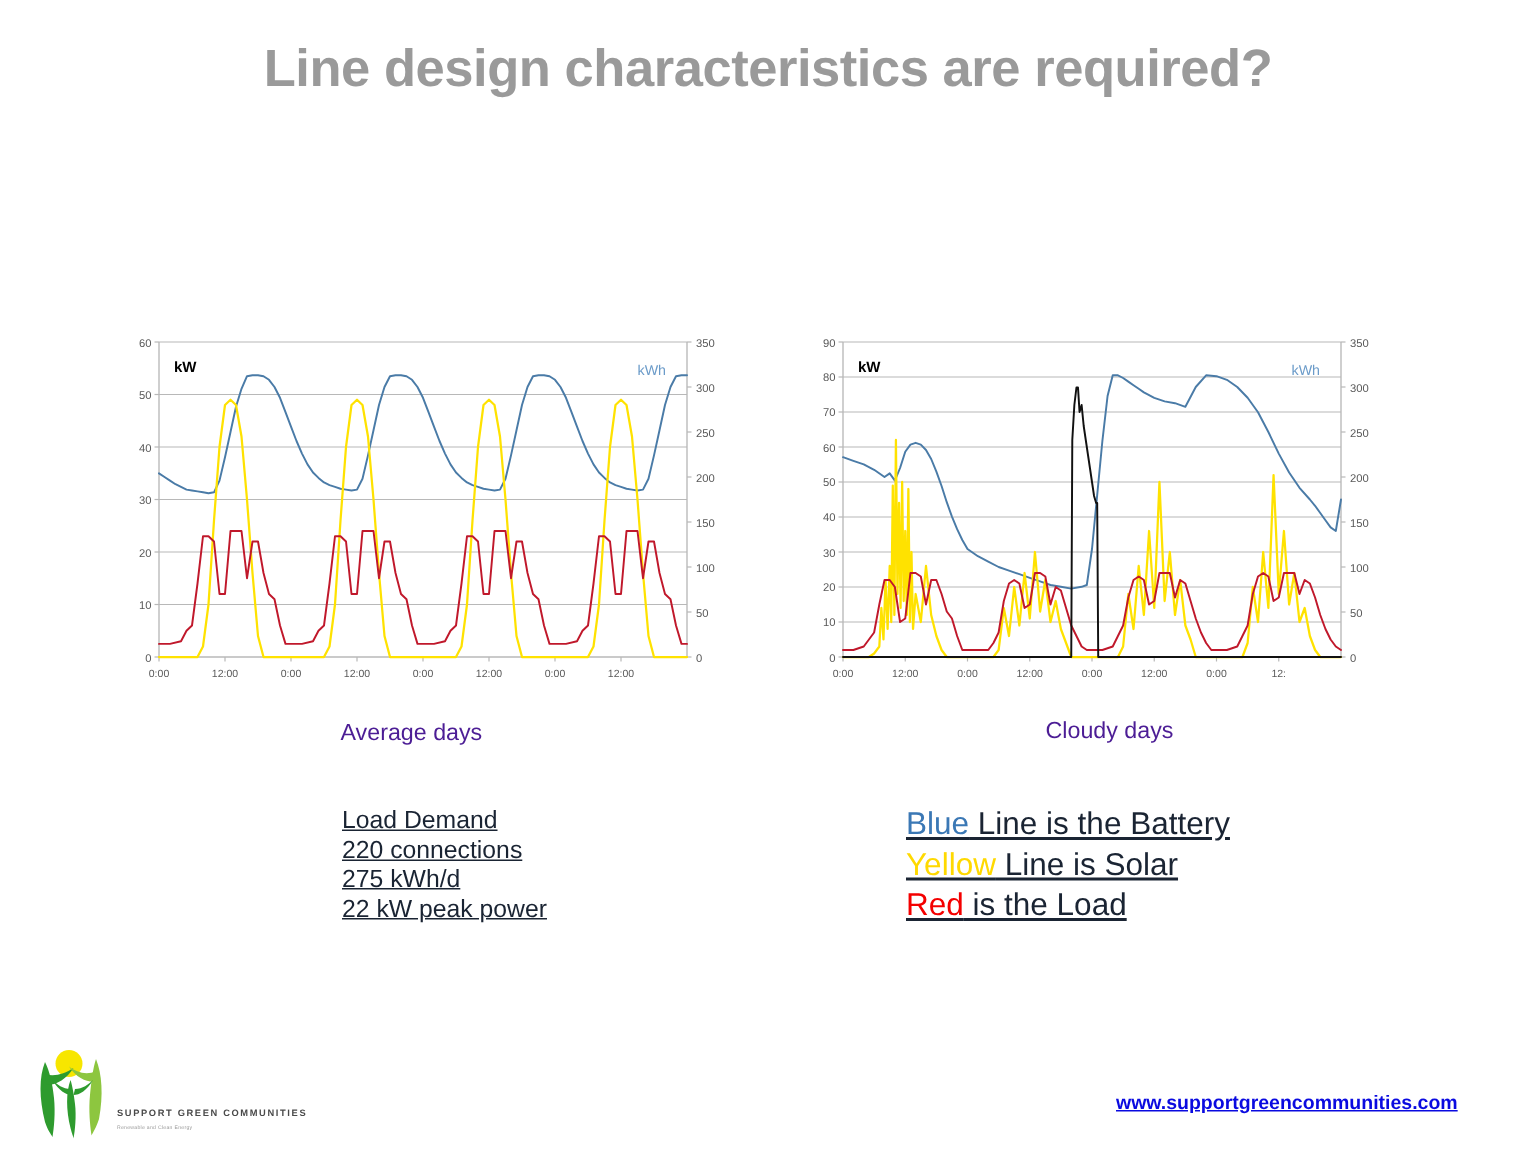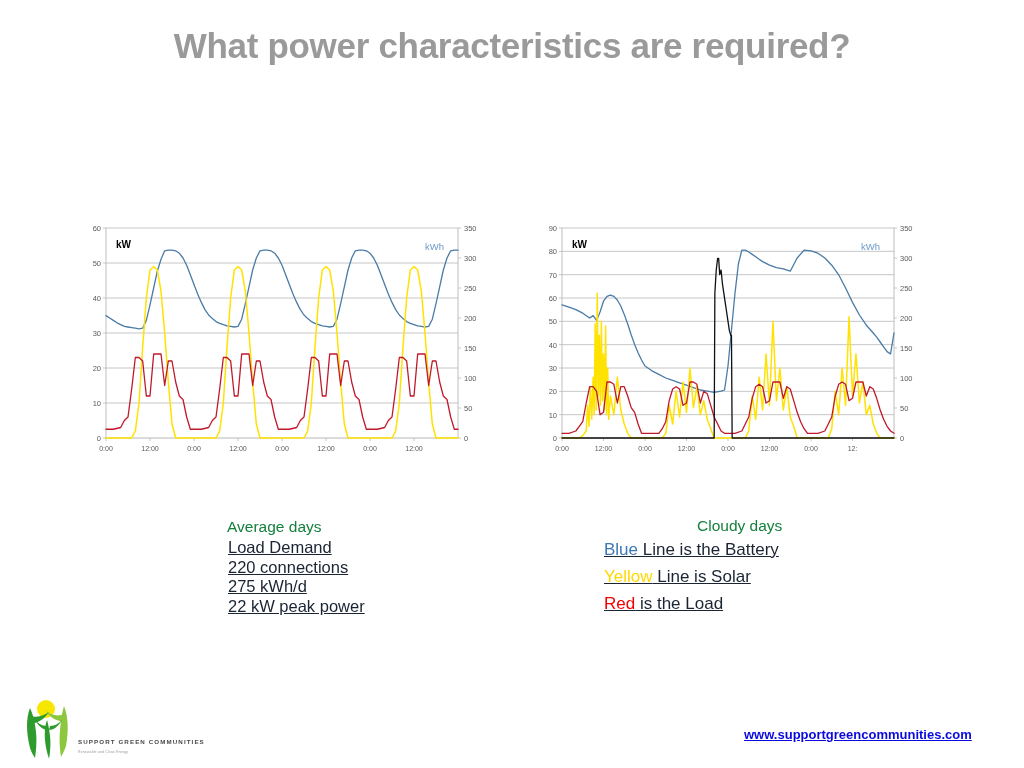--- a/index.html
+++ b/index.html
@@ -21,29 +21,29 @@
     white-space:nowrap;
   }
 
   
   .chart-box{position:absolute;background:#fff;}
   #chart-left{left:76px;top:218px;width:420px;height:246px;}
   #chart-right{left:532px;top:218px;width:400px;height:246px;}
   .chart-box svg{display:block;}
 
   .cap{
-    position:absolute;font-size:15.5px;color:#15803d;white-space:nowrap;margin-top:38px;
+    position:absolute;font-size:15.5px;color:#4c1d95;white-space:nowrap;
   }
   #cap-left{left:227px;top:480px;}
   #cap-right{left:697px;top:479px;}
 
   
   .textblock{position:absolute;font-size:16.5px;line-height:19.5px;color:#1a2433;text-decoration:underline;}
   #load-block{left:228px;top:538px;}
-  #legend-block{left:604px;top:536px;line-height:27px;font-size:17px;}
+  #legend-block{left:604px;top:536px;line-height:27px;font-size:21px;}
   #legend-block .row{white-space:nowrap;}
 
   
   #footer-copy{
     position:absolute;left:0;right:0;top:731px;text-align:center;
     font-size:14.5px;color:#1f3864;white-space:nowrap;
   }
   #footer-url{
     position:absolute;left:744px;top:727px;
     font-size:13px;font-weight:bold;color:#0a0ae0;
@@ -52,21 +52,21 @@
 
   
   #logo{position:absolute;left:16px;top:696px;width:190px;height:66px;}
   #logo svg{display:block;}
 </style>
 </head>
 <body>
 
 <div class="slide">
 
-  <div class="title">What power characteristics are required?</div>
+  <div class="title">Line design characteristics are required?</div>
 
   <div class="chart-box" id="chart-left">
       <svg width="420" height="246" viewBox="0 0 420 246">
         <rect x="30" y="10" width="352" height="210" fill="#ffffff"></rect>
         <line x1="30" y1="220" x2="382" y2="220" stroke="#b8b8b8" stroke-width="1"></line>
         <line x1="30" y1="185" x2="382" y2="185" stroke="#b8b8b8" stroke-width="0.8"></line>
         <line x1="30" y1="150" x2="382" y2="150" stroke="#b8b8b8" stroke-width="0.8"></line>
         <line x1="30" y1="115" x2="382" y2="115" stroke="#b8b8b8" stroke-width="0.8"></line>
         <line x1="30" y1="80" x2="382" y2="80" stroke="#b8b8b8" stroke-width="0.8"></line>
         <line x1="30" y1="45" x2="382" y2="45" stroke="#b8b8b8" stroke-width="0.8"></line>

